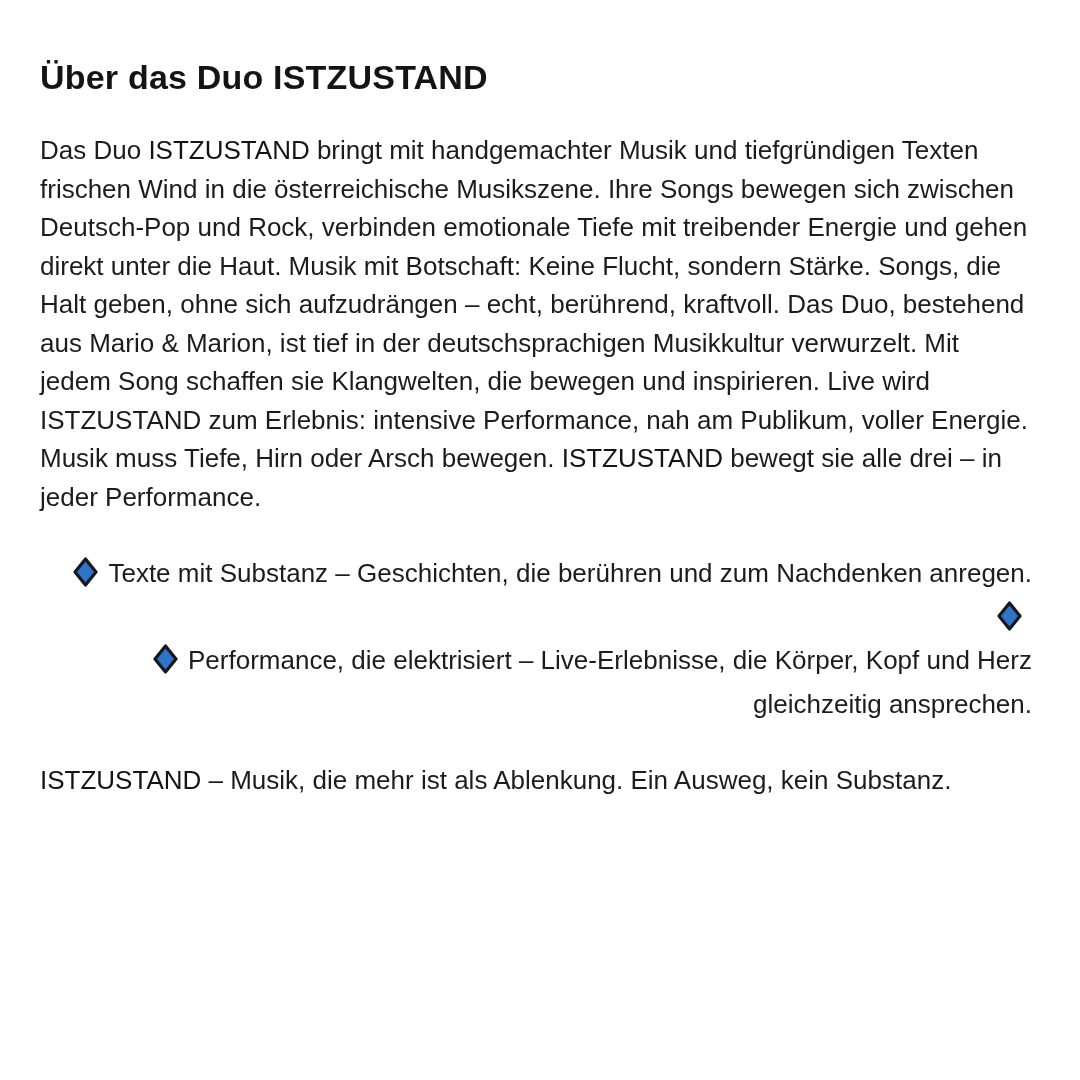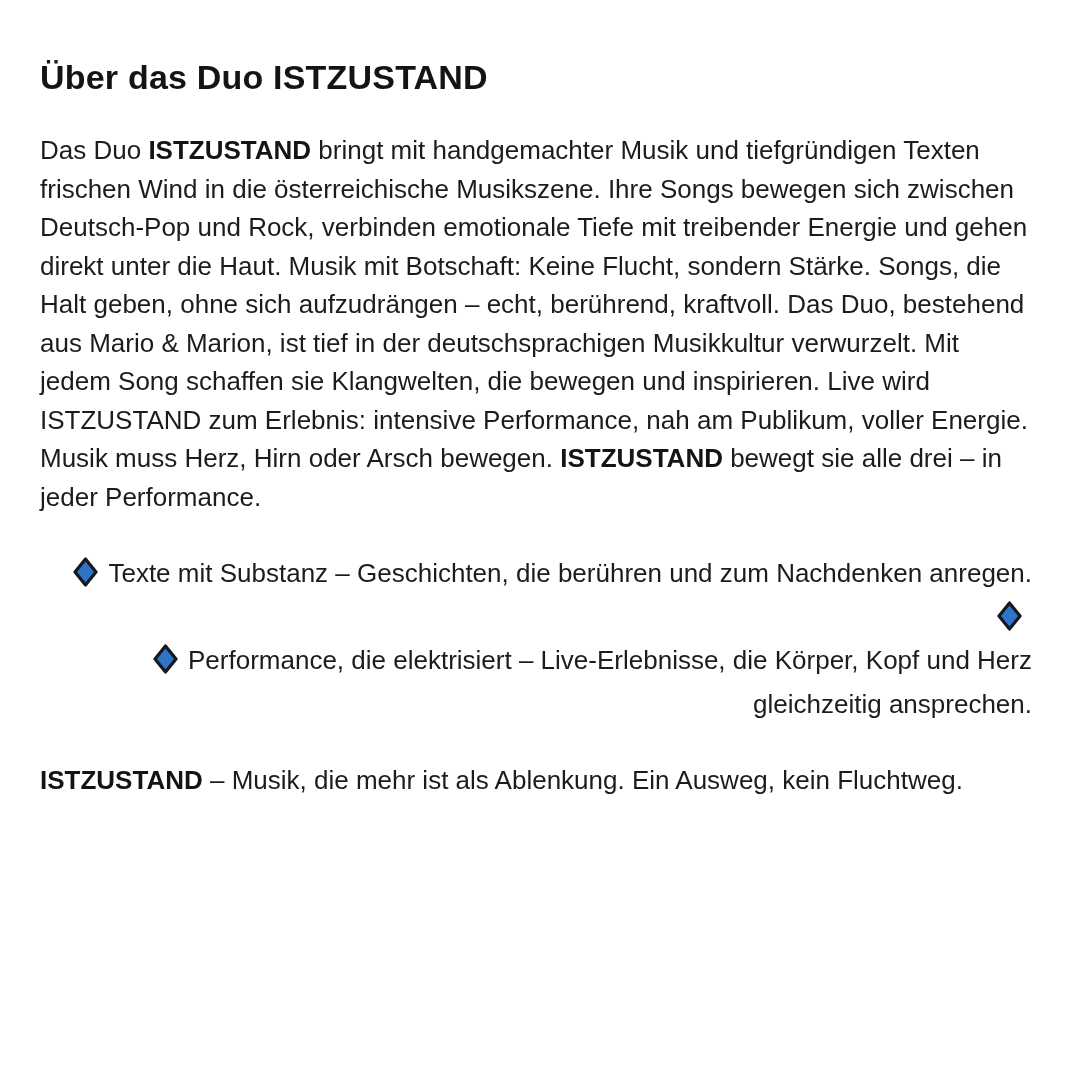--- a/index.html
+++ b/index.html
@@ -28,21 +28,21 @@
   .para {
     margin: 0;
     width: 992px;
     font-size: 26px;
     line-height: 38.5px;
     font-weight: 400;
     white-space: pre-wrap;
     color: #1c1c1c;
   }
   .para strong, .bullets strong {
-    font-weight: 700;
+    font-weight: 400;
     color: #141414;
   }
   .bullets {
     list-style: none;
     margin: 38px 0 0 0;
     padding: 0;
     width: 992px;
     text-align: right;
   }
   .bullets li {
@@ -58,26 +58,26 @@
   #outro {
     margin-top: 38px;
   }
 </style>
 </head>
 <body>
 
 <div class="page">
   <h1>Über das Duo ISTZUSTAND</h1>
   <p class="para" id="intro"><span>Das Duo </span><strong>ISTZUSTAND</strong><span> bringt mit handgemachter Musik und tiefgründigen Texten frischen Wind in die österreichische Musikszene. Ihre Songs bewegen sich zwischen Deutsch-Pop und Rock, verbinden emotionale Tiefe mit treibender Energie und gehen direkt unter die Haut. Musik mit Botschaft: Keine Flucht, sondern Stärke. Songs, die Halt geben, ohne sich aufzudrängen – echt, berührend, kraftvoll. Das Duo, bestehend aus Mario &amp; Marion, ist tief in der deutschsprachigen Musikkultur verwurzelt. Mit jedem Song schaffen sie Klangwelten, die bewegen und inspirieren. Live wird ISTZUSTAND zum Erlebnis: intensive Performance, nah am Publikum, voller Energie.
-</span><span>Musik muss Herz, Hirn oder Arsch bewegen. </span><strong>ISTZUSTAND</strong><span> bewegt sie alle drei – in jeder Performance.</span></p>
+</span><span>Musik muss Tiefe, Hirn oder Arsch bewegen. </span><strong>ISTZUSTAND</strong><span> bewegt sie alle drei – in jeder Performance.</span></p>
   <ul class="bullets" id="bullets">
       <li><span class="diamond-icon"><svg width="25" height="30" viewBox="0 0 25 30">
             <polygon points="12.5,2 23,15 12.5,28 2,15" fill="#2e74c9" stroke="#17171f" stroke-width="3.2" stroke-linejoin="round"></polygon>
           </svg></span><span>Texte mit Substanz – Geschichten, die berühren und zum Nachdenken anregen.</span></li>
       <li><span class="diamond-icon"><svg width="25" height="30" viewBox="0 0 25 30">
             <polygon points="12.5,2 23,15 12.5,28 2,15" fill="#2e74c9" stroke="#17171f" stroke-width="3.2" stroke-linejoin="round"></polygon>
           </svg></span></li>
       <li><span class="diamond-icon"><svg width="25" height="30" viewBox="0 0 25 30">
             <polygon points="12.5,2 23,15 12.5,28 2,15" fill="#2e74c9" stroke="#17171f" stroke-width="3.2" stroke-linejoin="round"></polygon>
           </svg></span><span>Performance, die elektrisiert – Live-Erlebnisse, die Körper, Kopf und Herz gleichzeitig ansprechen.</span></li>
     </ul>
-  <p class="para" id="outro"><strong>ISTZUSTAND</strong><span> – Musik, die mehr ist als Ablenkung. Ein Ausweg, kein Fluchtweg.</span></p>
+  <p class="para" id="outro"><strong>ISTZUSTAND</strong><span> – Musik, die mehr ist als Ablenkung. Ein Ausweg, kein Substanz.</span></p>
 </div>
 
 </body></html>

